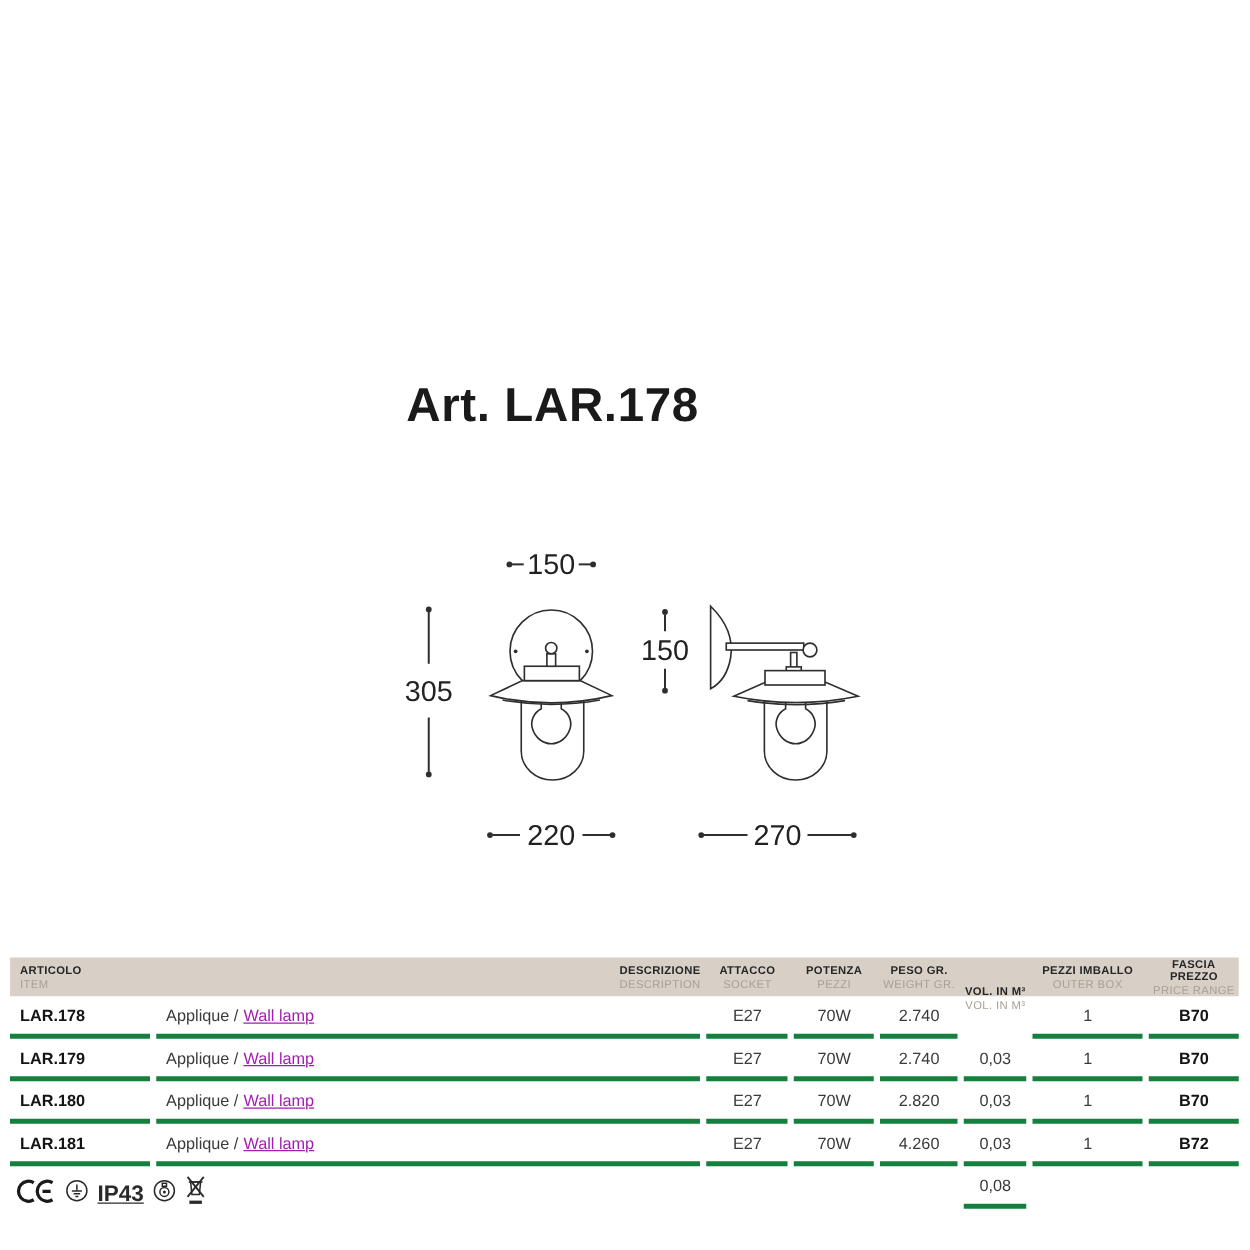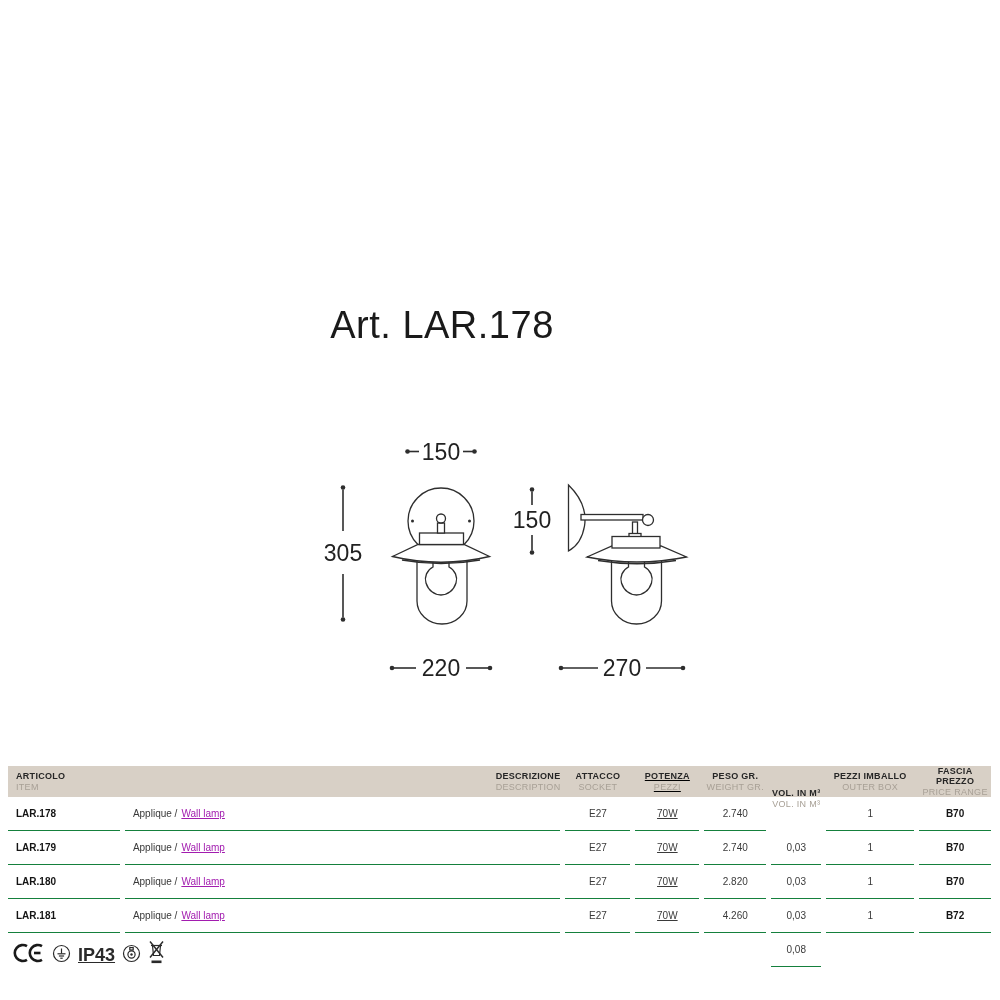--- a/index.html
+++ b/index.html
@@ -4,48 +4,48 @@
 <style>
   html,body { margin:0; padding:0; }
   body {
     width:1000px; height:1000px; position:relative; overflow:hidden;
     background:#ffffff; font-family:"Liberation Sans", sans-serif;
   }
   * { box-sizing:border-box; }
 
   .title {
     position:absolute; top:304px; left:0; width:884px;
-    text-align:center; font-size:38px; font-weight:normal;
+    text-align:center; font-size:38px; font-weight:bold;
     color:#1a1a1a; letter-spacing:0.5px;
   }
 
   svg.diagram { position:absolute; top:0; left:0; }
   .dim-text { font-family:"Liberation Sans", sans-serif; font-size:23px; fill:#222; }
 
   
   .table-wrap { position:absolute; top:766px; left:8px; width:983px; }
   .thead {
     display:flex; column-gap:5px; background:#d8d0c6;
     height:31px; align-items:center;
   }
   .hcell { display:flex; flex-direction:column; justify-content:center; line-height:10.5px; }
   .hcell.center { text-align:center; }
   .hmain { font-size:9px; font-weight:bold; color:#262626; letter-spacing:0.3px; }
   .hsub  { font-size:9px; color:#a8a096; letter-spacing:0.3px; }
 
   .trow { display:flex; column-gap:5px; height:34px; }
   .tcell {
-    display:flex; align-items:center; border-bottom:1px solid #15803d;
-    font-size:10px; color:#3a3a3a; height:100%;
+    display:flex; align-items:center; border-bottom:4px solid #15803d;
+    font-size:13px; color:#3a3a3a; height:100%;
   }
   .tcell.center { justify-content:center; }
   .c1 { width:112px; padding-left:8px; }
   .c2 { width:436px; padding-left:8px;text-align:right; }
   .c3 { width:65px; }
-  .c4 { width:64px;text-decoration:underline; }
+  .c4 { width:64px; }
   .c5 { width:62px; }
   .c6 { width:50px;margin-top:34px; }
   .c7 { width:88px; }
   .c8 { width:72px; }
   .article { font-weight:bold; color:#141414; }
   .desc-en { color:#a21caf; margin-left:4px;text-decoration:underline; }
   .price { font-weight:bold; color:#141414; }
 
   
   .footer { position:absolute; top:940px; left:13px; display:flex; align-items:center; column-gap:7px; height:30px; }

